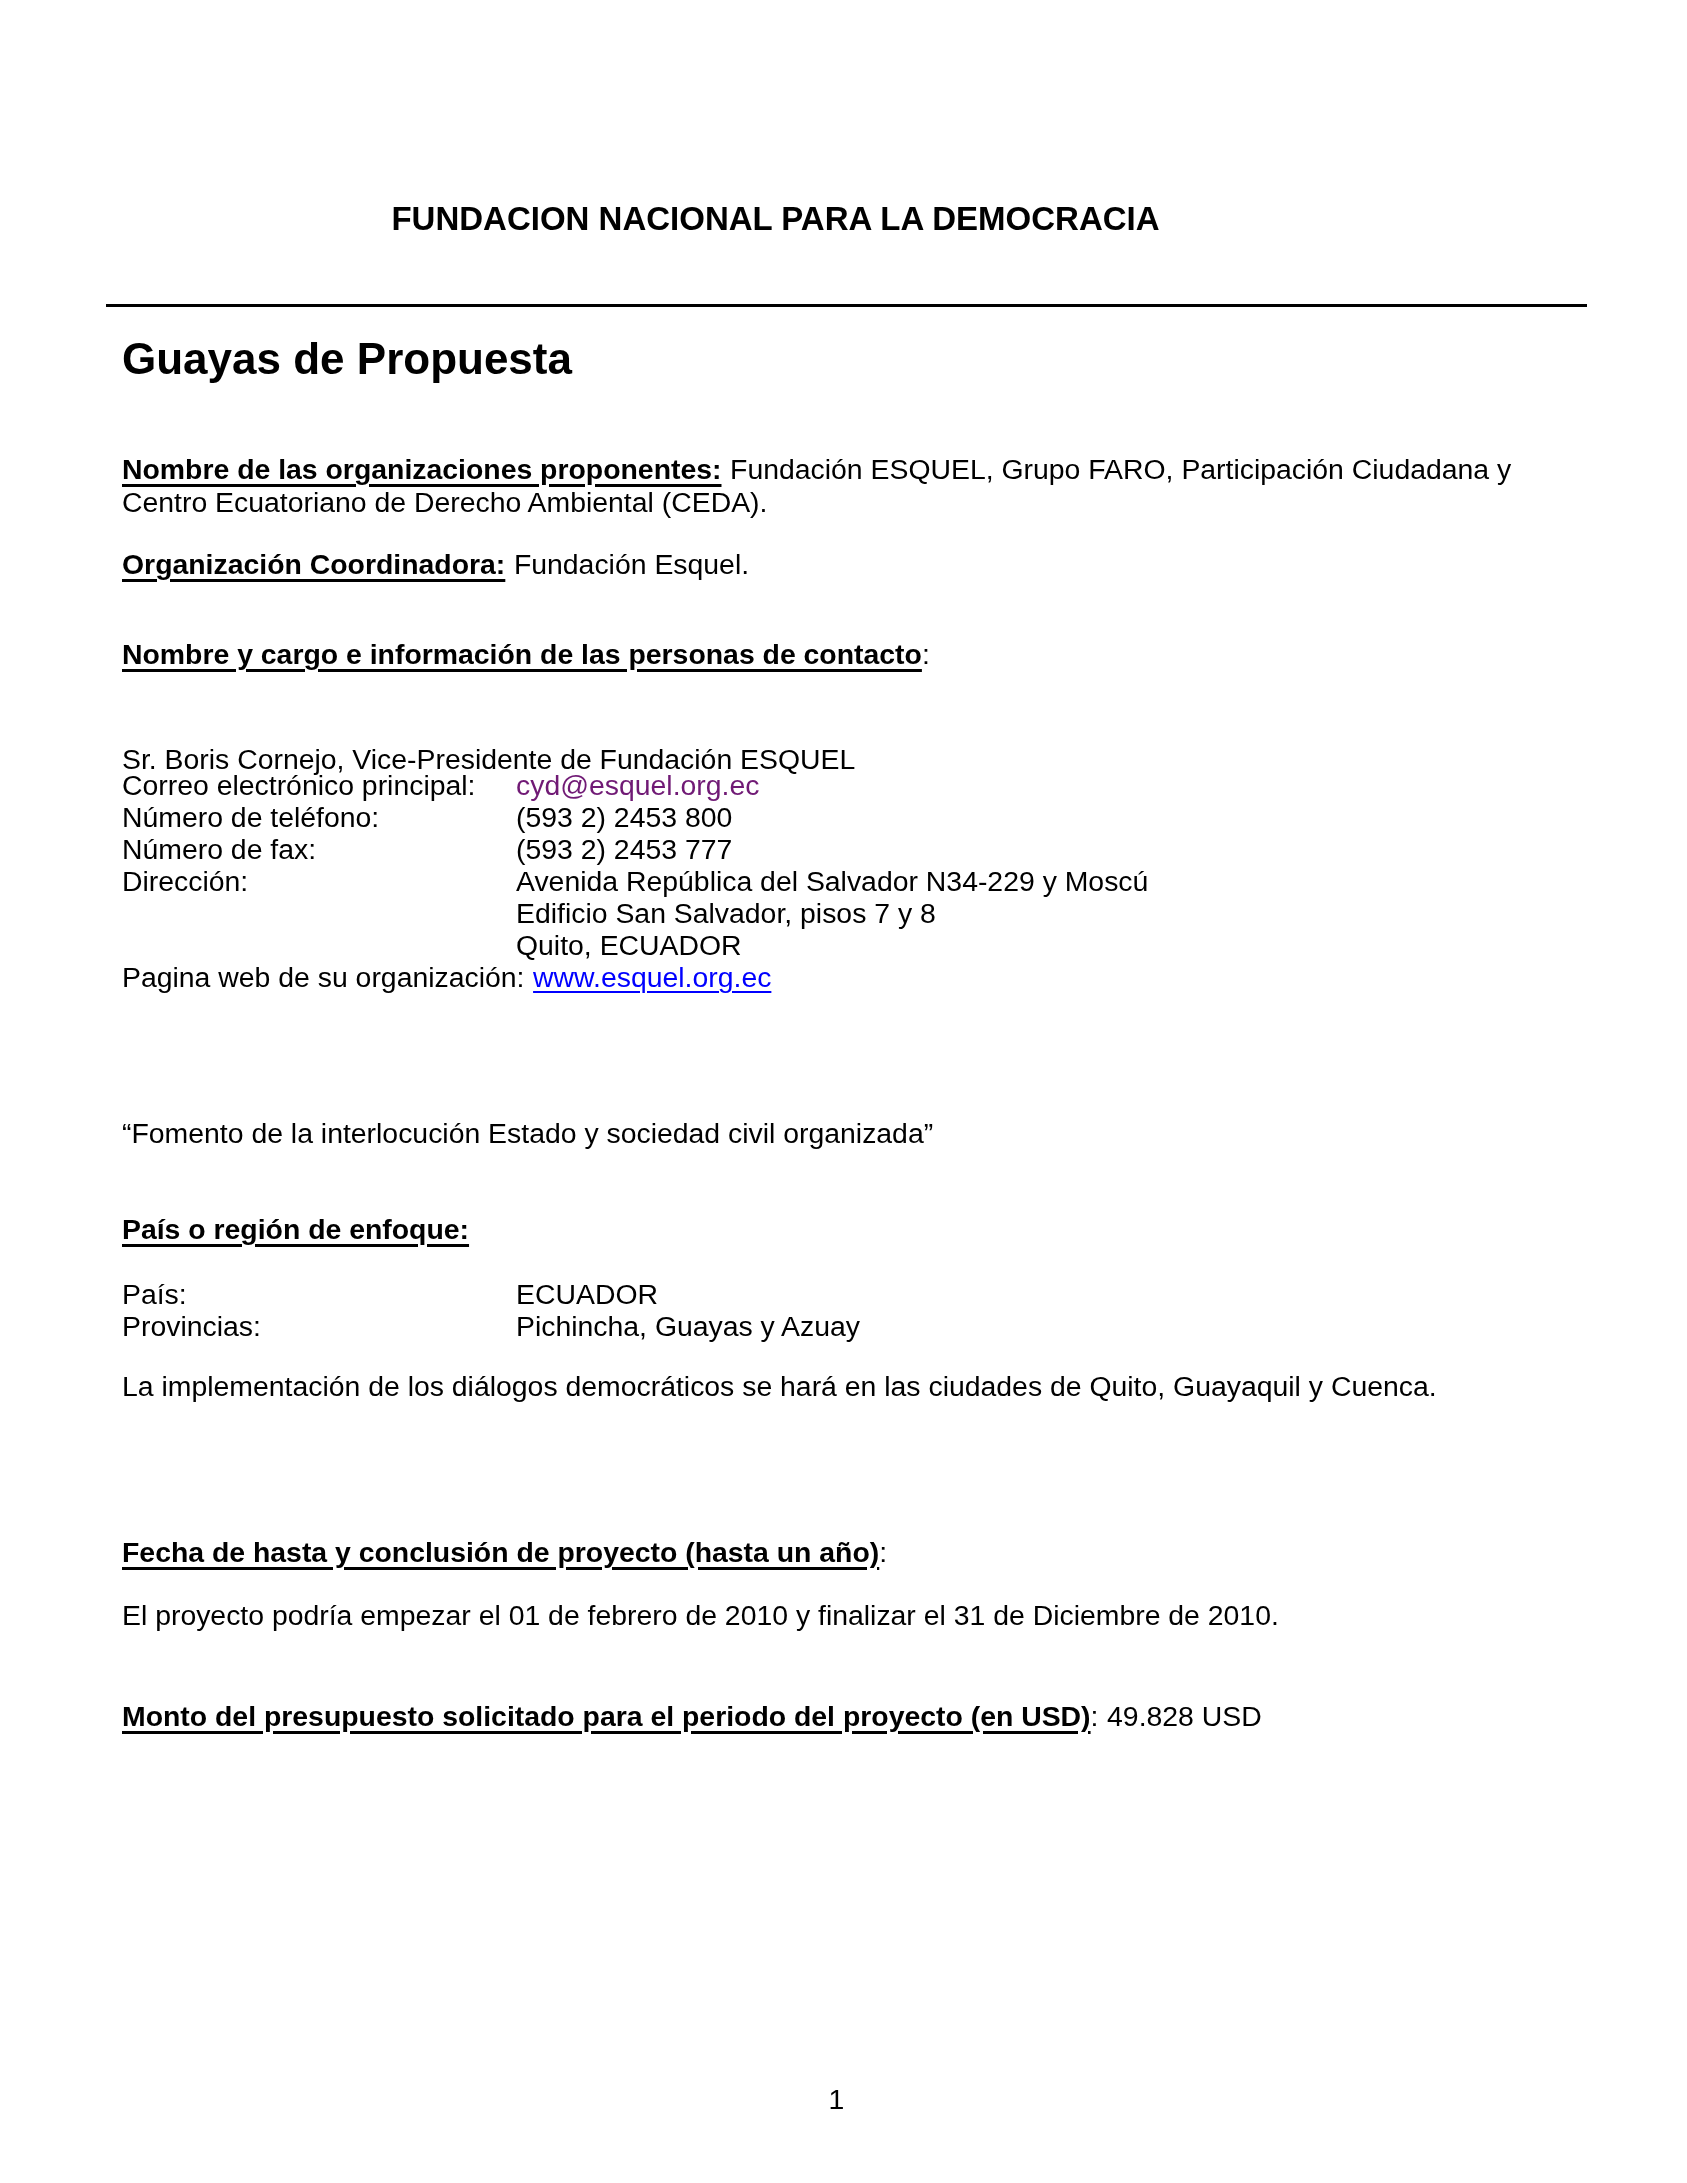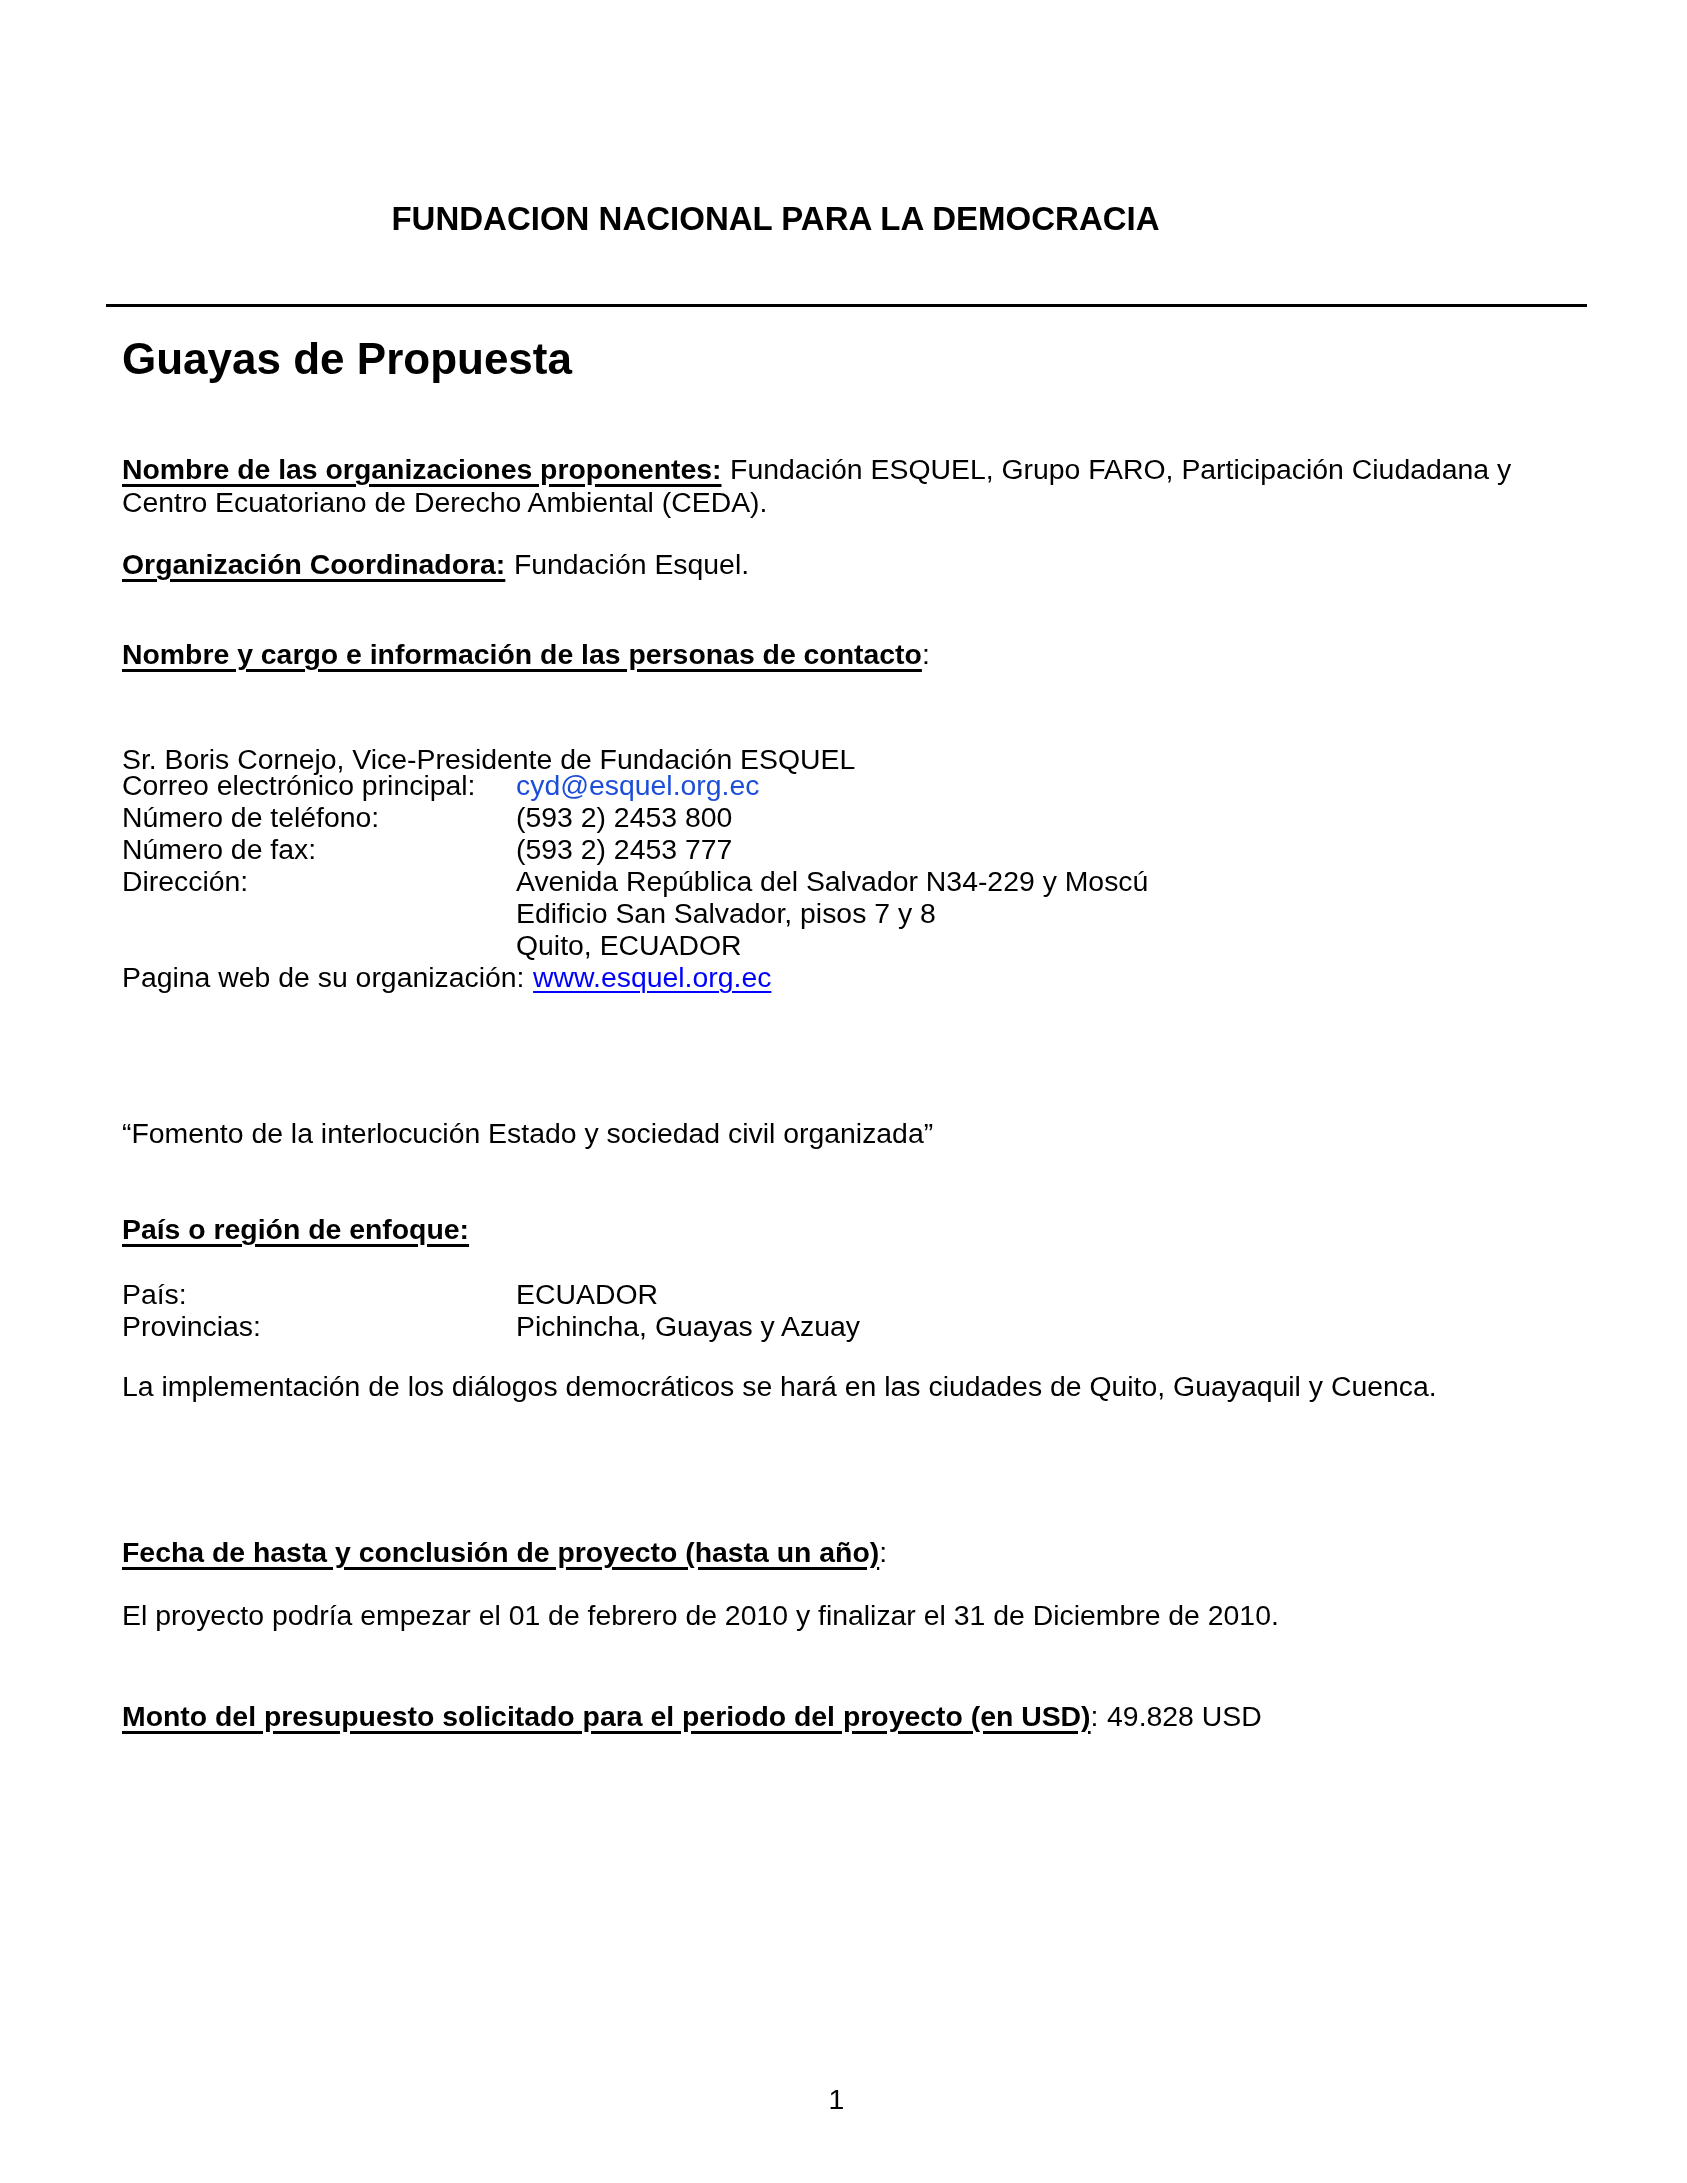--- a/index.html
+++ b/index.html
@@ -52,21 +52,21 @@
     text-decoration: underline;
     text-decoration-thickness: 2.6px;
     text-underline-offset: 4.6px;
   }
   .gap { margin-right: 8.6px; }
   .italic { font-style: italic; }
   .tblock { line-height: 32px; }
   .trow { display: flex; }
   .tlabel { flex: 0 0 394px; width: 394px; }
   .tvalue { flex: 1 1 auto; }
-  .link { color: #1d4ed8; }
+  .link { color: #701a75; }
   .link-ul {
     color: #0000ff;
     text-decoration: underline;
     text-decoration-thickness: 2px;
     text-underline-offset: 4px;
   }
   .website-link { margin-left: 8.6px; }
   .page-number {
     position: absolute;
     top: 2083px;

